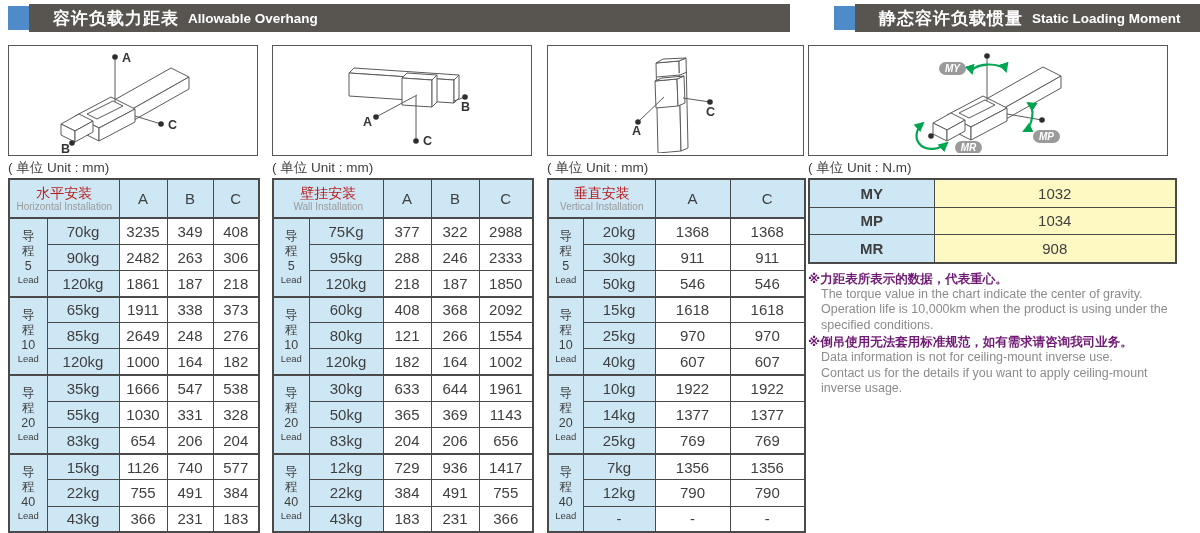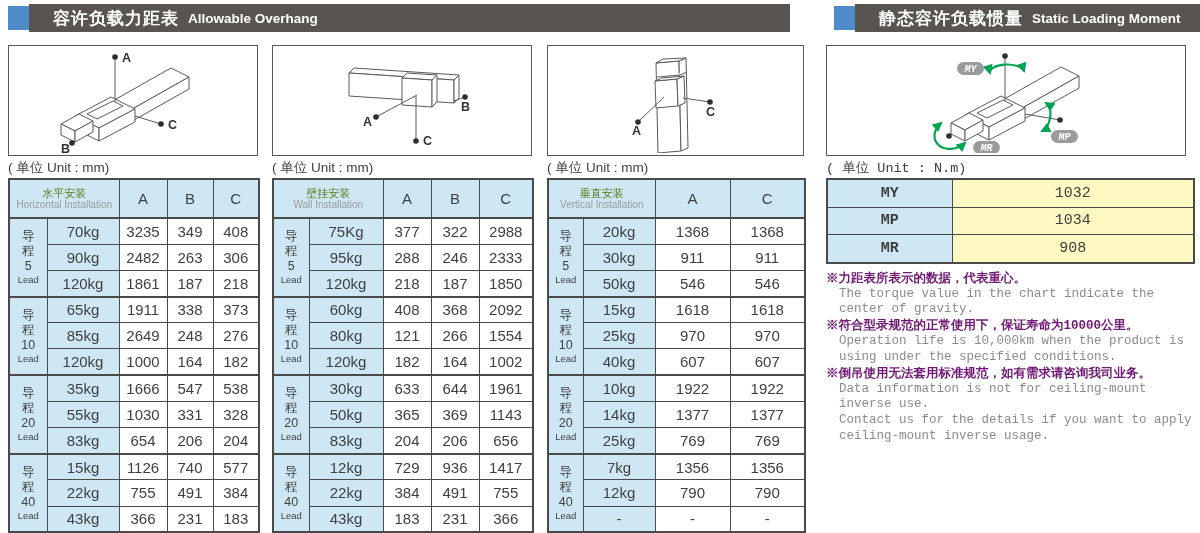--- a/index.html
+++ b/index.html
@@ -15,31 +15,31 @@
   .hbar .cn{font-size:17px;font-weight:bold;letter-spacing:1px;}
   .hbar .en{font-size:13.5px;font-weight:bold;}
   .hbar.left{width:782px;}
   .hbar.right{width:407px;}
 
   
   .cols{position:absolute;top:45px;left:8px;display:flex;}
   .sec1{width:250px;margin-right:14px;}
   .sec2{width:260px;margin-right:15px;}
   .sec3{width:257px;}
-  .secR{width:375px;margin-left:22px;font-family:Liberation Mono, monospace;}
+  .secR{width:375px;margin-left:4px;}
 
   .diagram-box{height:109px;border:1px solid #565656;background:#fff;overflow:hidden;}
   .secR .diagram-box{width:358px;}
   .unit-label{font-size:13.5px;text-align:left;padding:3px 3px 2px 0;height:17px;color:#3f3f3f;}
 
   
   table.ov{border-collapse:collapse;table-layout:fixed;width:100%;border:2px solid #4a4a4a;}
   table.ov th,table.ov td{border:1px solid #4a4a4a;text-align:center;padding:0;overflow:hidden;}
   table.ov thead th{background:#CEE7F5;height:37px;font-weight:normal;}
-  .t-cn{font-size:11px;color:#4d7c0f;line-height:1.15;}
+  .t-cn{font-size:14px;color:#b91c1c;line-height:1.15;}
   .t-en{font-size:10px;color:#9a9a9a;line-height:1.1;}
   .col-h{font-size:15px;color:#3f3f3f;}
   table.ov tbody tr{height:26.2px;}
   td.lead-cell{background:#CEE7F5;line-height:1.2;padding:1px 0;}
   td.lead-cell .lc{font-size:12.5px;}
   td.lead-cell .ln{font-size:12.5px;}
   td.lead-cell .le{font-size:9.5px;}
   td.weight-cell{background:#CEE7F5;font-size:15px;}
   td.value-cell{background:#fff;font-size:15px;}
   tr.group-start td{border-top-width:2px;}
@@ -556,21 +556,20 @@
             </tr>
             <tr>
               <td class="m-label">MR</td>
               <td class="m-value">908</td>
             </tr>
           </tbody>
       </table>
       <div class="notes">
         <div class="note-cn">※力距表所表示的数据，代表重心。</div>
         <div class="note-en">The torque value in the chart indicate the center of gravity.</div>
-        <div class="note-cn">※符合型录规范的正常使用下，保证寿命为10000公里。</div>
         <div class="note-en">Operation life is 10,000km when the product is using under the specified conditions.</div>
         <div class="note-cn">※倒吊使用无法套用标准规范，如有需求请咨询我司业务。</div>
         <div class="note-en">Data information is not for ceiling-mount inverse use.</div>
         <div class="note-en">Contact us for the details if you want to apply ceiling-mount inverse usage.</div>
       </div>
     </div>
 
   </div>
 </div>
 

